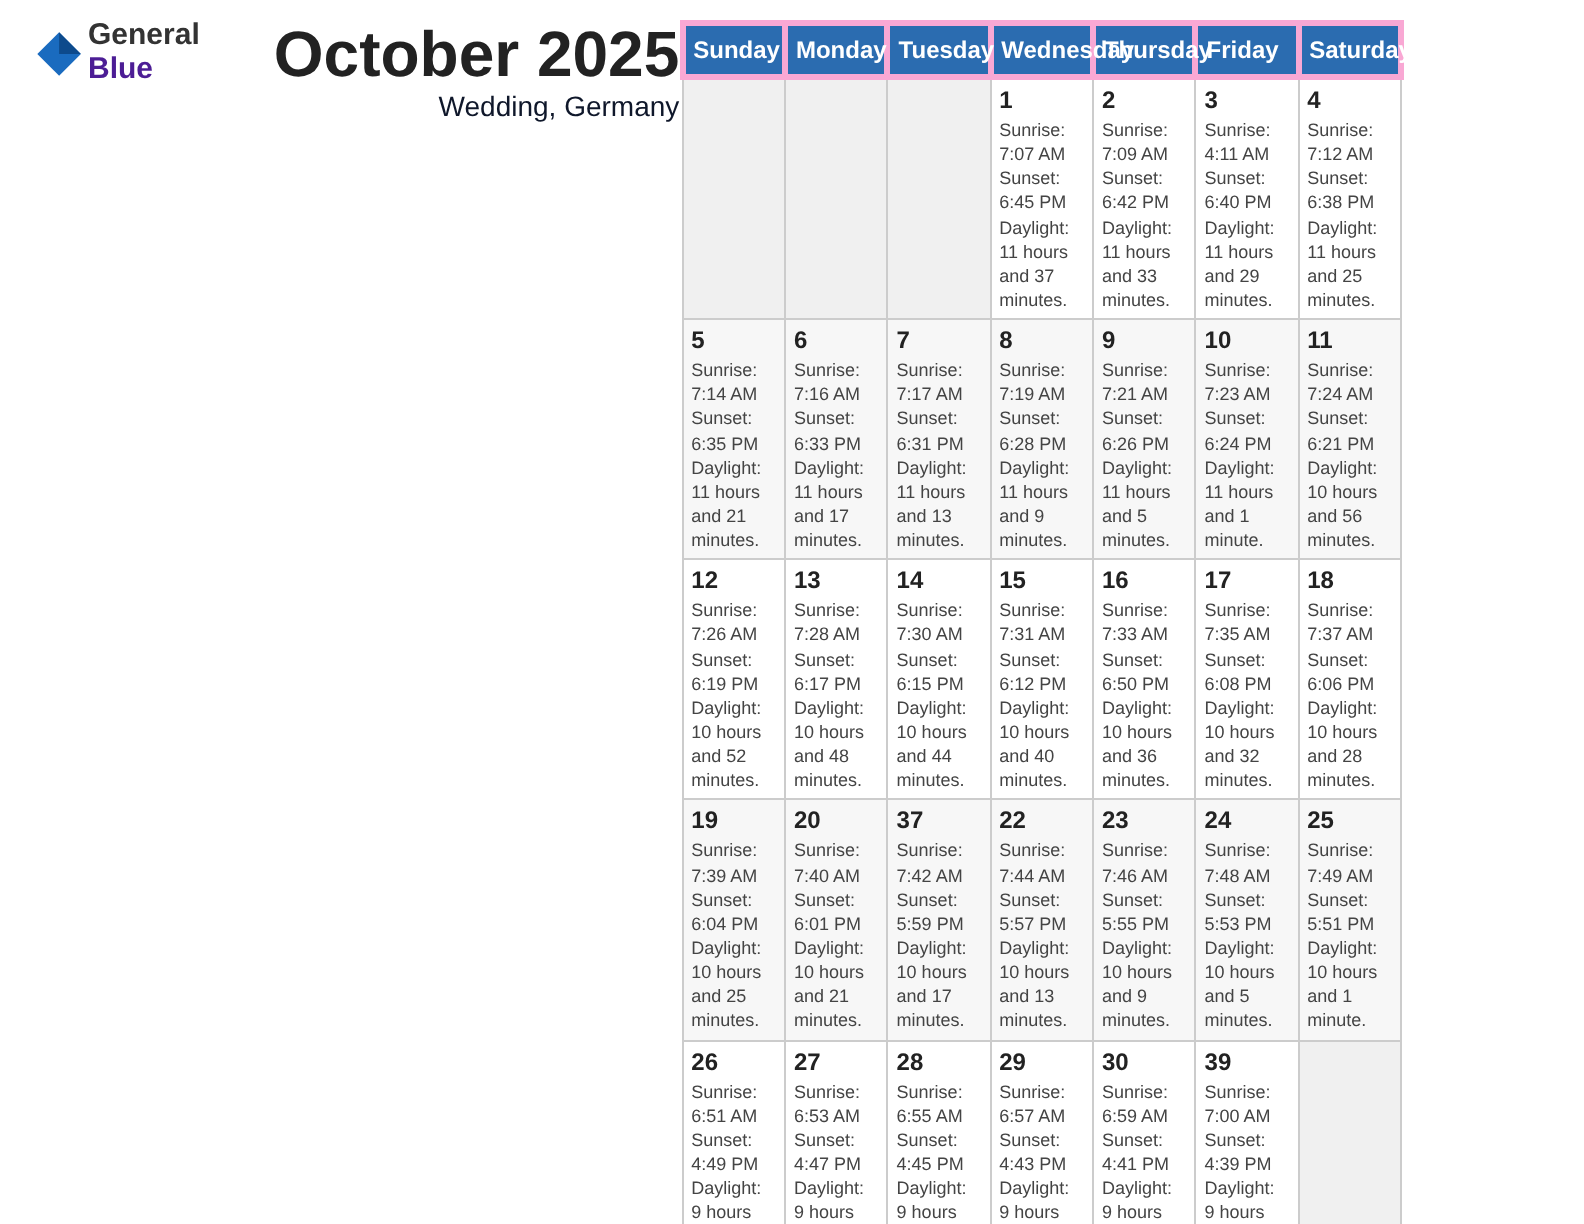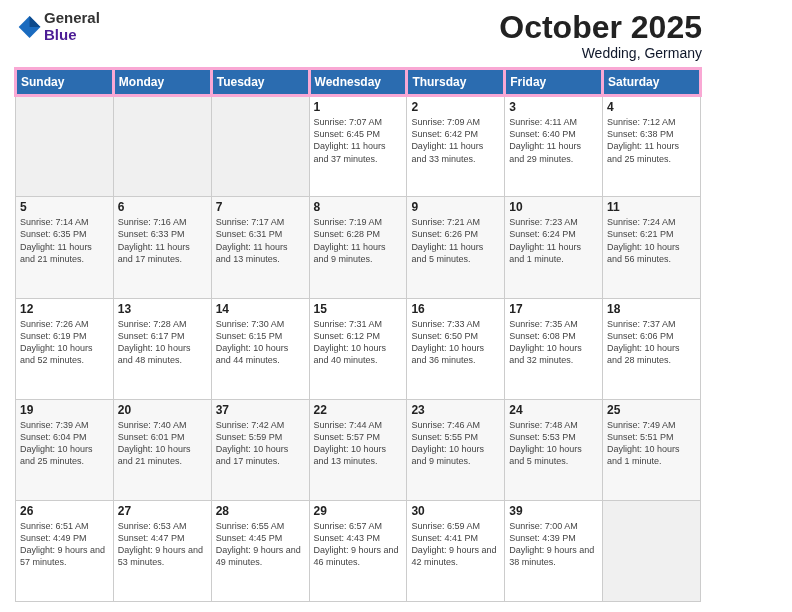--- a/index.html
+++ b/index.html
@@ -7,21 +7,21 @@
       font-family: Arial, sans-serif;
       background: #fff;
       width: 792px;
       height: 612px;
       overflow: hidden;
     }
     .page {
       width: 716px;
       height: 612px;
       display: flex;
-      flex-direction: column;
+      flex-direction: row;
       padding: 10px 14px 10px 14px;
     }
     .header {
       display: flex;
       justify-content: space-between;
       align-items: flex-start;
       margin-bottom: 6px;
     }
     .logo {
       display: flex;
@@ -42,20 +42,21 @@
       font-size: 15px;
       font-weight: bold;
       color: #4c1d95;
     }
     .logo-icon {
       width: 28px;
       height: 28px;
     }
     .title-block {
       text-align: right;
+      margin-left: 37px;
     }
     .month-title {
       font-size: 32px;
       font-weight: bold;
       color: #222;
       line-height: 1.1;
     }
     .subtitle {
       font-size: 14px;
       color: #0f172a;

